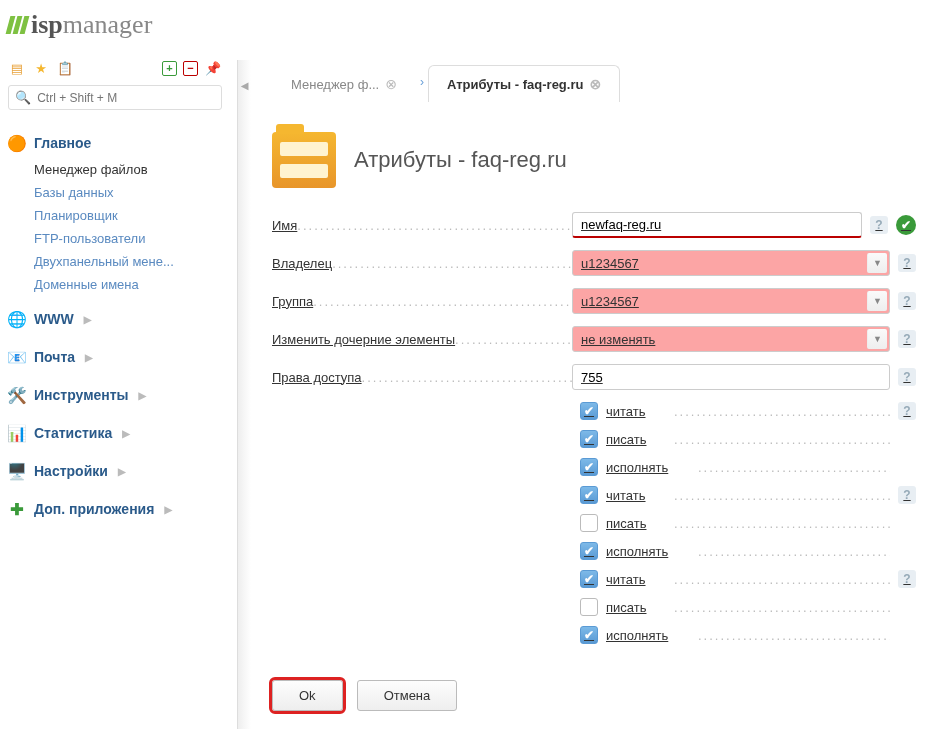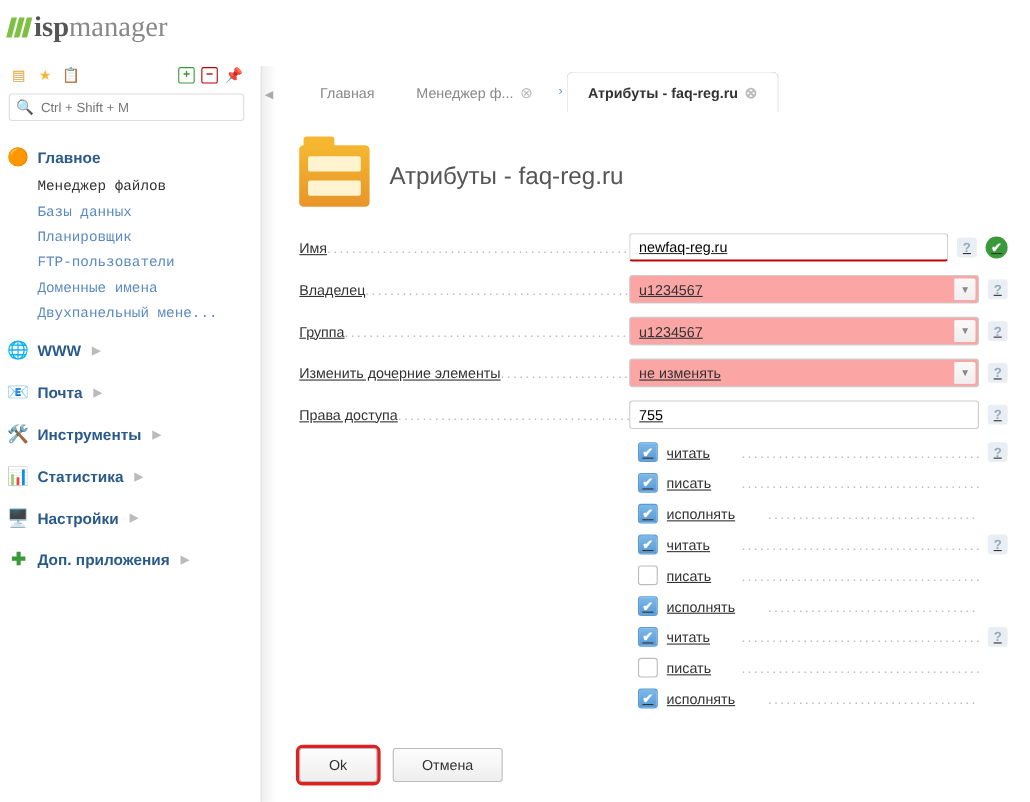--- a/index.html
+++ b/index.html
@@ -13,21 +13,21 @@
 .toolbar { display: flex; align-items: center; gap: 6px; padding: 4px 0 8px; }
 .toolbar-icon { width: 18px; height: 18px; display: inline-flex; align-items: center; justify-content: center; }
 .toolbar-spacer { flex: 1; }
 .tb-small { width: 15px; height: 15px; border: 1px solid #888; display: inline-flex; align-items: center; justify-content: center; font-size: 11px; font-weight: bold; border-radius: 2px; }
 .search { display: flex; align-items: center; border: 1px solid #ddd; border-radius: 3px; padding: 4px 6px; margin-bottom: 18px; }
 .search input { border: none; outline: none; font-size: 12px; color: #999; flex: 1; }
 .menu-section { margin-bottom: 8px; }
 .menu-head { display: flex; align-items: center; gap: 8px; padding: 6px 0; color: #2a5a8a; font-weight: bold; font-size: 14px; cursor: pointer; }
 .menu-head .arrow { color: #bbb; font-size: 10px; margin-left: 2px; }
 .menu-icon { width: 18px; height: 18px; display: inline-flex; align-items: center; justify-content: center; font-size: 16px; }
-.menu-items { padding-left: 26px; font-family: Liberation Mono, monospace; }
+.menu-items { padding-left: 26px; }
 .menu-item { padding: 4px 0; color: #5a8ac0; cursor: pointer; font-size: 13px; }
 .menu-item.active { color: #333; }
 .divider { position: absolute; left: 237px; top: 60px; bottom: 0; width: 14px; background: linear-gradient(to right, #eee, #fff); border-left: 1px solid #ddd; cursor: ew-resize; display: flex; align-items: flex-start; justify-content: center; padding-top: 20px; color: #aaa; font-size: 10px; }
 .main { margin-left: 252px; padding: 0; }
 .tabs { display: flex; padding-left: 20px; padding-top: 10px; gap: 0; }
 .tab { padding: 10px 18px 10px; color: #888; font-size: 13px; cursor: pointer; display: flex; align-items: center; gap: 6px; border: 1px solid transparent; border-bottom: none; border-radius: 6px 6px 0 0; }
 .tab.active { background: #fff; border-color: #ddd; color: #333; font-weight: bold; }
 .tab-sep { color: #6aa0d8; padding: 10px 4px; font-size: 12px; }
 .tab-close { color: #bbb; font-size: 14px; }
 .page-head { display: flex; align-items: center; gap: 18px; padding: 30px 20px 24px; }
@@ -88,22 +88,22 @@
   <div class="menu-section">
     <div class="menu-head">
       <span class="menu-icon">🟠</span>
       <span>Главное</span>
     </div>
     <div class="menu-items">
       <div class="menu-item active">Менеджер файлов</div>
       <div class="menu-item">Базы данных</div>
       <div class="menu-item">Планировщик</div>
       <div class="menu-item">FTP-пользователи</div>
+      <div class="menu-item">Двухпанельный мене...</div>
       <div class="menu-item">Доменные имена</div>
-      <div class="menu-item">Двухпанельный мене...</div>
     </div>
   </div>
 
   <div class="menu-section">
       <div class="menu-head">
         <span class="menu-icon">🌐</span>
         <span>WWW</span>
         <span class="arrow">▶</span>
       </div>
     </div>
@@ -141,23 +141,20 @@
         <span>Доп. приложения</span>
         <span class="arrow">▶</span>
       </div>
     </div>
 </div>
 
 <div class="divider">◀</div>
 
 <div class="main">
   <div class="tabs">
-    <div class="tab">
-        <span>Главная</span>
-      </div>
     <div class="tab">
         <span>Менеджер ф...</span>
         <span class="tab-close">⊗</span>
       </div>
     <div class="tab-sep">›</div>
     <div class="tab active">
         <span>Атрибуты - faq-reg.ru</span>
         <span class="tab-close">⊗</span>
       </div>
   </div>

